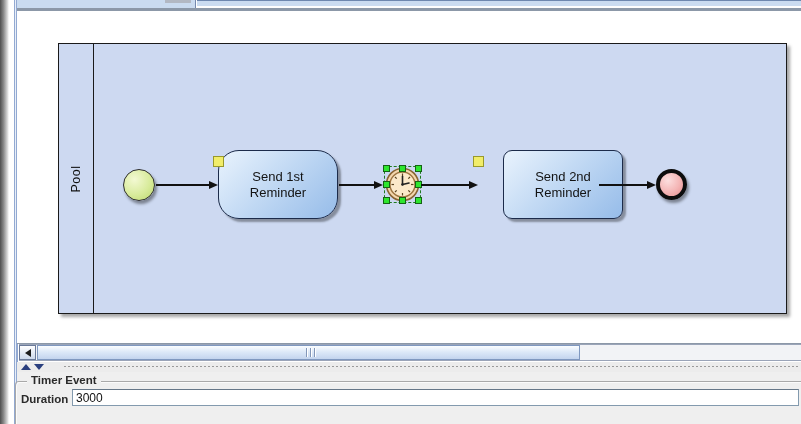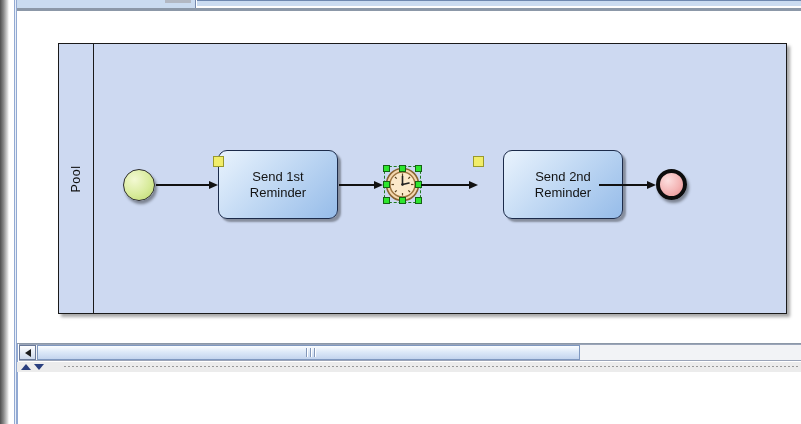--- a/index.html
+++ b/index.html
@@ -118,21 +118,21 @@
       <div class="abs pool-label-band">
         <div class="abs pool-label">Pool</div>
       </div>
     </div>
 
     <div class="abs start-event" style="left:106px; top:158px;"></div>
 
     <div class="abs flow-line" style="left:139px; top:173.3px; width:53px;"></div>
     <div class="abs flow-head" style="left:192px; top:169.8px;"></div>
 
-    <div class="abs task" style="left:201px; top:139px;">
+    <div class="abs task" style="left:201px; top:139px;border-radius:21px;">
       <div class="task-label">Send 1st Reminder</div>
     </div>
     <div class="abs task-marker" style="left:196px; top:145px;"></div>
 
     <div class="abs flow-line" style="left:322px; top:173.3px; width:36px;"></div>
     <div class="abs flow-head" style="left:357px; top:169.8px;"></div>
 
     <div class="abs sel-rect" style="left:367px; top:155px;"></div>
     <svg class="abs" style="left:368px; top:156px;" width="35" height="35" viewBox="0 0 35 35">
       <circle cx="17.5" cy="17.5" r="16" fill="#f4d7ae" stroke="#8a6534" stroke-width="1.6"></circle>
@@ -185,14 +185,22 @@
       <div class="abs thumb-grips"></div>
     </div>
   </div>
 
   <div class="abs divider">
     <div class="abs tri-up" style="left:4px; top:2px;"></div>
     <div class="abs tri-down" style="left:17px; top:2px;"></div>
     <div class="abs divider-dots"></div>
   </div>
 
+  <div class="abs props">
+    <div class="abs groupbox-outer">
+      <div class="groupbox-inner"></div>
+    </div>
+    <div class="abs group-title">Timer Event</div>
+    <div class="abs field-label">Duration</div>
+    <input class="abs field-input" type="text" value="3000" style="">
+  </div>
 
 </div>
 
 </body></html>

